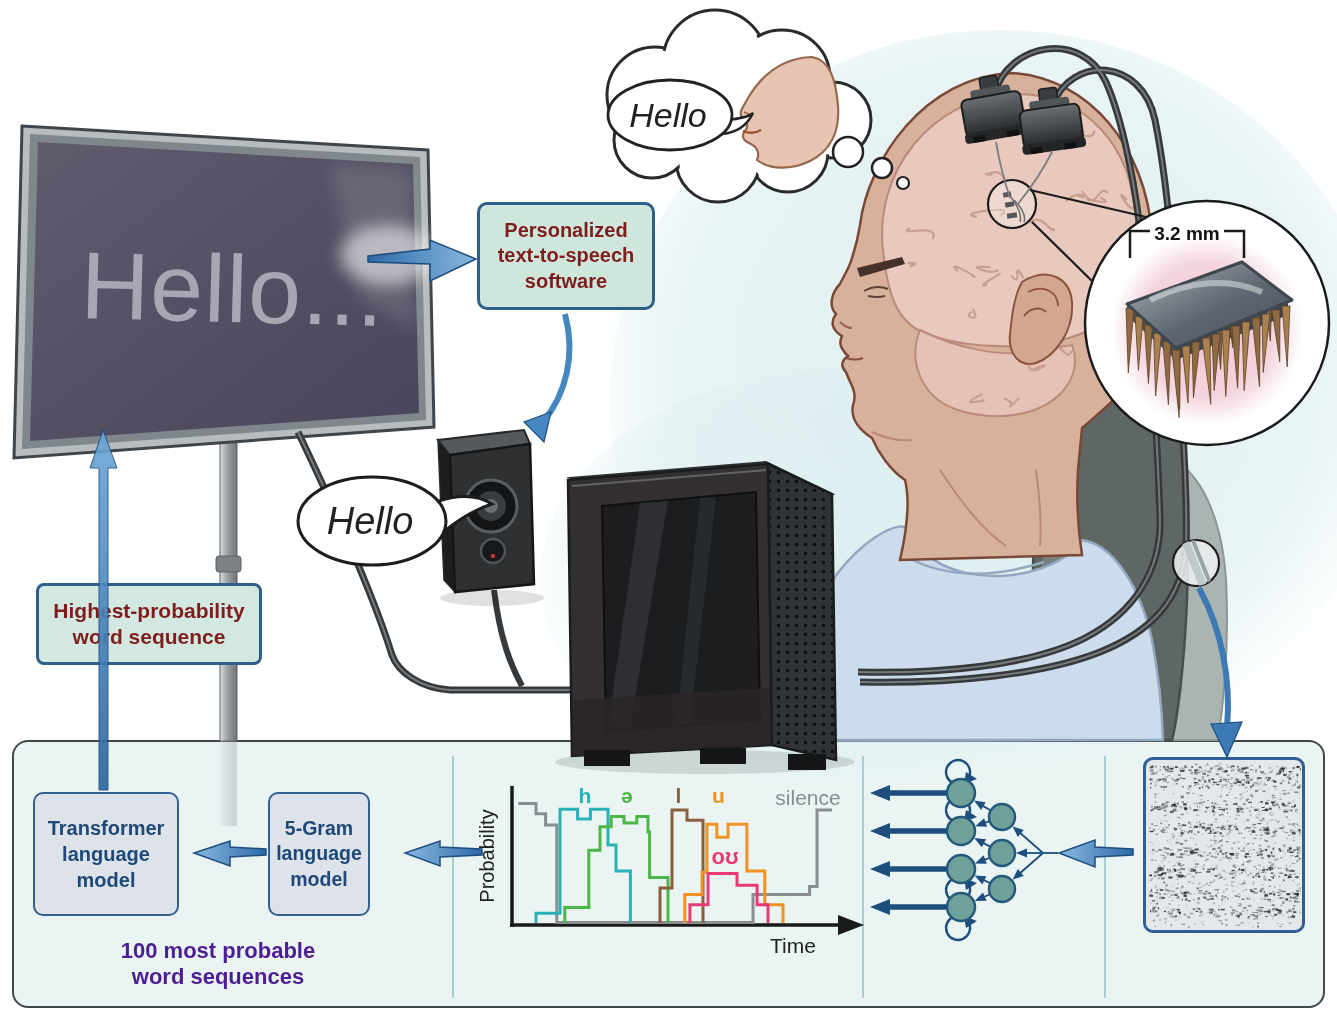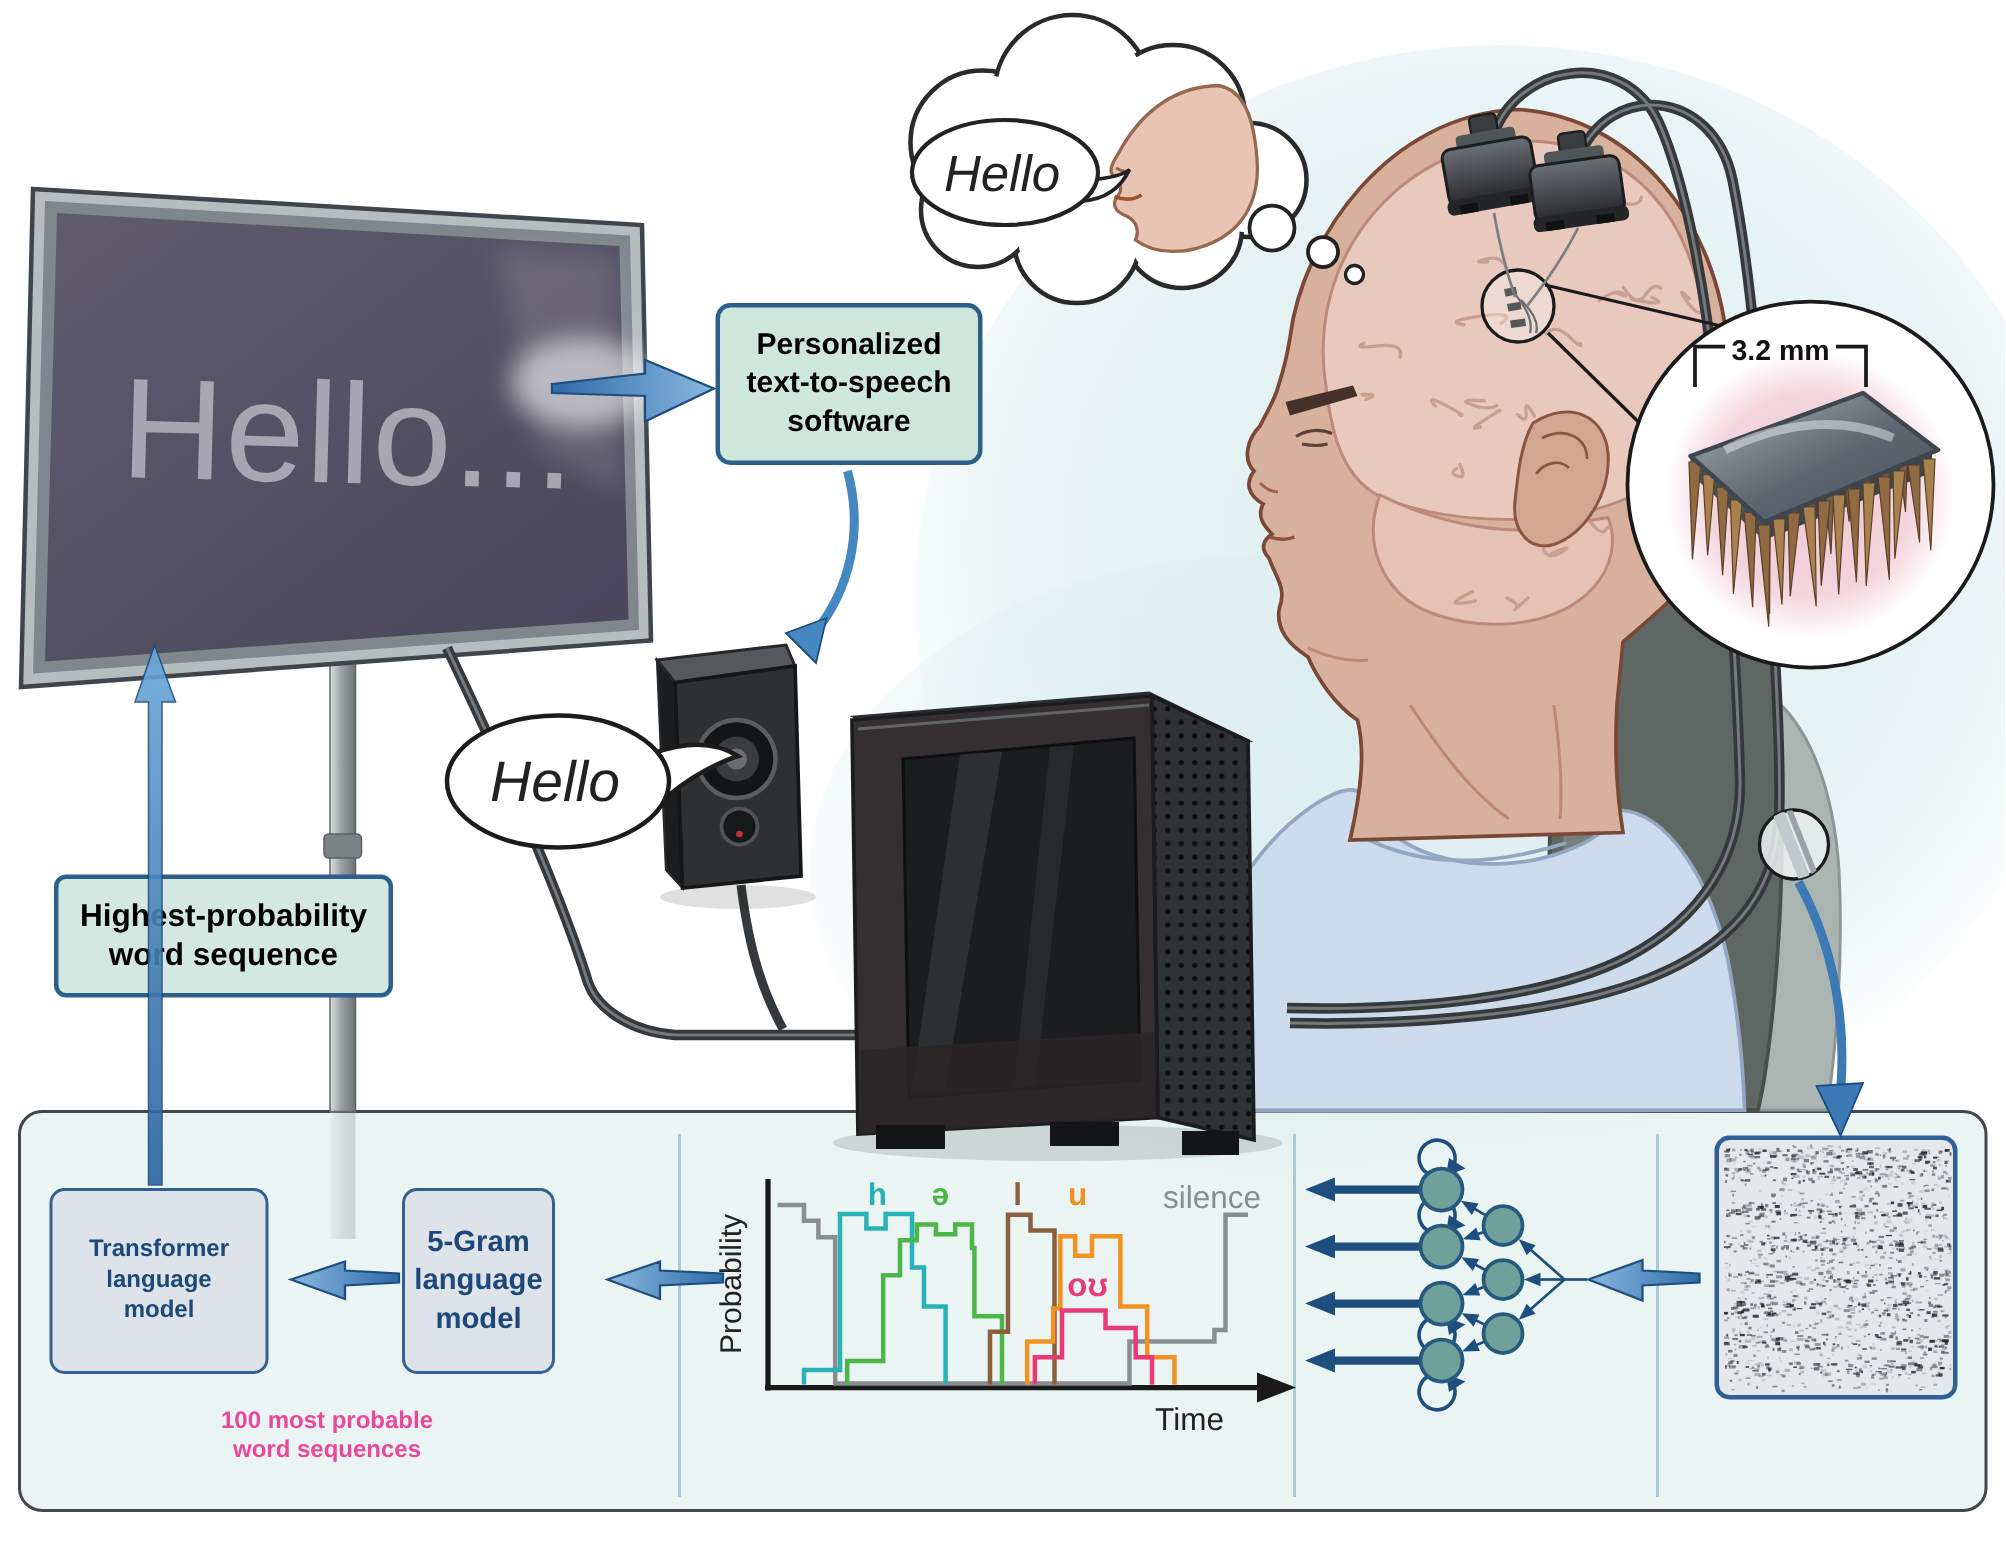--- a/index.html
+++ b/index.html
@@ -4,26 +4,26 @@
 <style>
   html,body{margin:0;padding:0;background:#fff;}
   body{font-family:"Liberation Sans",sans-serif;}
   #stage{position:relative;width:1337px;height:1033px;overflow:hidden;background:#fff;}
   svg{position:absolute;left:0;top:0;}
   #scene{z-index:2;}
   #overlay{z-index:5;pointer-events:none;}
   .panel{position:absolute;left:12px;top:740px;width:1313px;height:268px;background:#e9f4f3;
          border:2.5px solid #41474a;border-radius:16px;box-sizing:border-box;z-index:1;}
   .callout{position:absolute;display:flex;align-items:center;justify-content:center;text-align:center;
-           box-sizing:border-box;border-radius:10px;z-index:3;white-space:pre-line;font-weight:bold;color:#000000;}
+           box-sizing:border-box;border-radius:10px;z-index:3;white-space:pre-line;font-weight:bold;color:#7f1d1d;}
   #tts-box{left:477px;top:202px;width:178px;height:108px;background:#cfe6dd;border:3px solid #2c5f8a;font-size:20px;line-height:1.28;}
   #hp-box{left:36px;top:583px;width:226px;height:82px;background:#d3e8e0;border:3px solid #2c5f8a;font-size:21px;line-height:1.25;border-radius:8px;}
-  #tf-box{left:33px;top:792px;width:146px;height:124px;background:#dde3e9;border:2.5px solid #33618f;font-size:16px;color:#1d4879;line-height:1.3;}
+  #tf-box{left:33px;top:792px;width:146px;height:124px;background:#dde3e9;border:2.5px solid #33618f;font-size:20px;color:#1d4879;line-height:1.3;}
   #fg-box{left:268px;top:792px;width:102px;height:124px;background:#dde3e9;border:2.5px solid #33618f;font-size:19.5px;color:#1d4879;line-height:1.3;}
-  .caption{position:absolute;text-align:center;font-weight:bold;font-size:16px;line-height:1.2;color:#ec4899;
+  .caption{position:absolute;text-align:center;font-weight:bold;font-size:22px;line-height:1.2;color:#4c1d95;
            white-space:pre-line;z-index:3;}
   #cap-words{left:88px;top:938px;width:260px;}
   #cap-phoneme{left:552px;top:938px;width:200px;}
   #cap-network{left:890px;top:938px;width:180px;}
   #cap-signals{left:1112px;top:938px;width:220px;}
   #signals-box{position:absolute;left:1143px;top:757px;width:162px;height:176px;background:#e5e8eb;
                border:3px solid #2f5f96;border-radius:10px;box-sizing:border-box;z-index:3;}
 </style>
 </head>
 <body>

